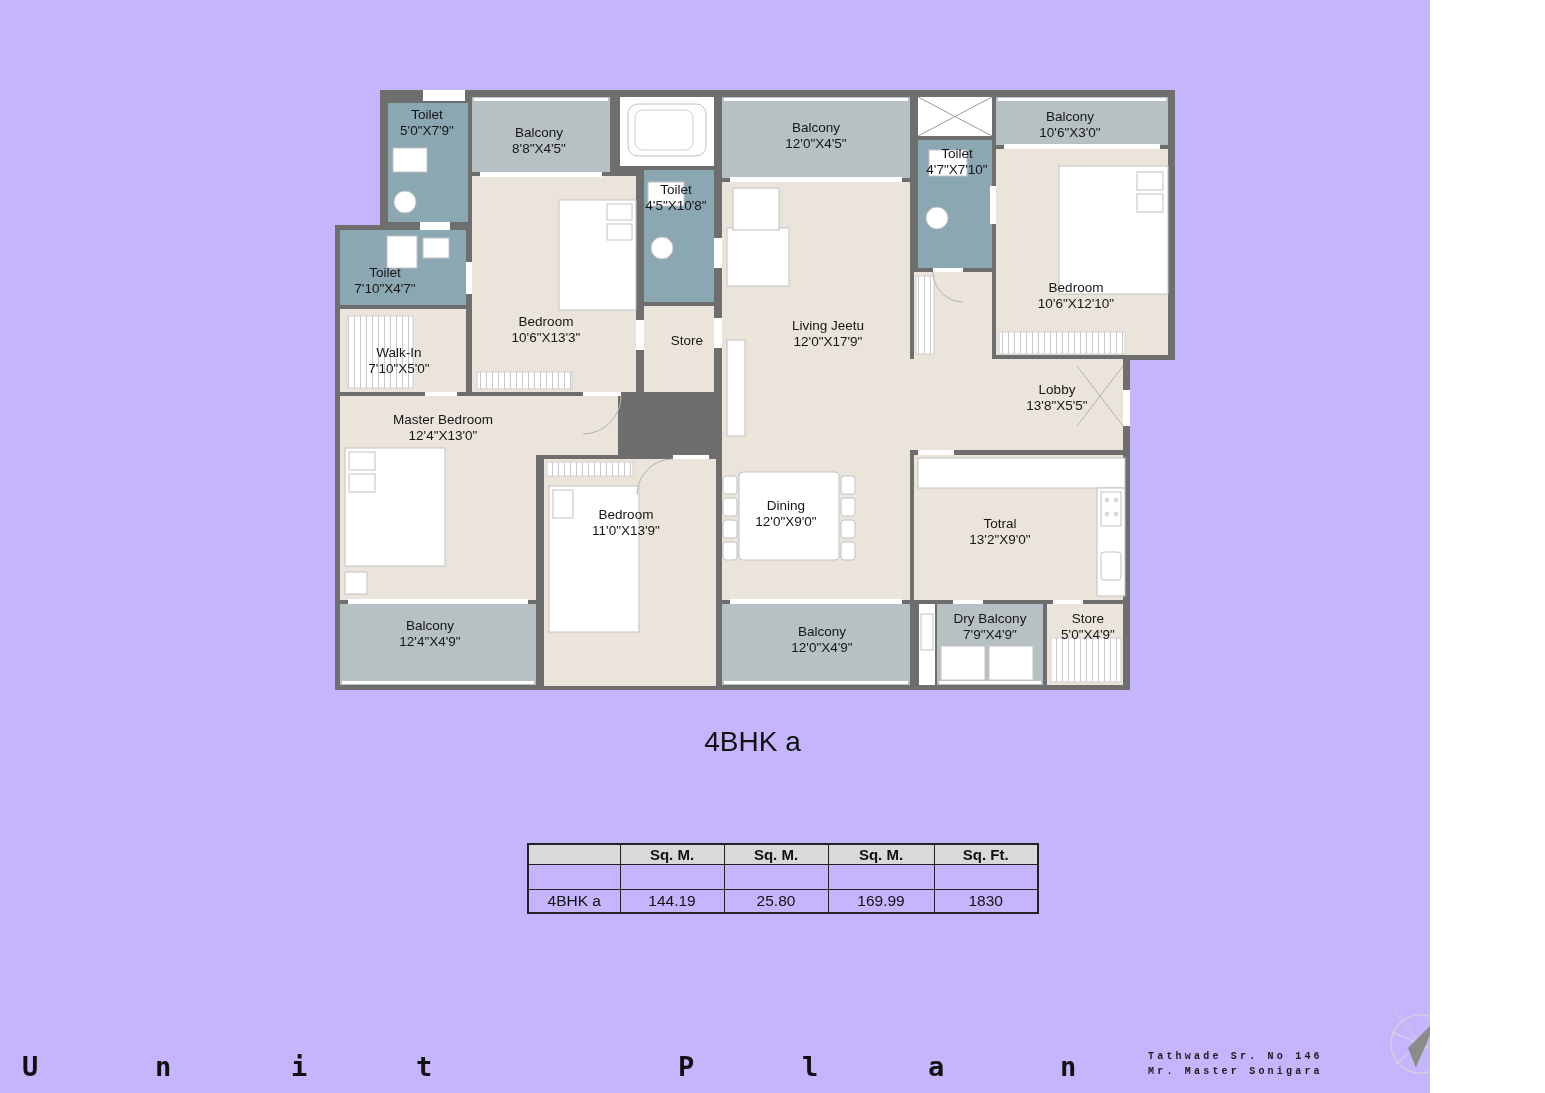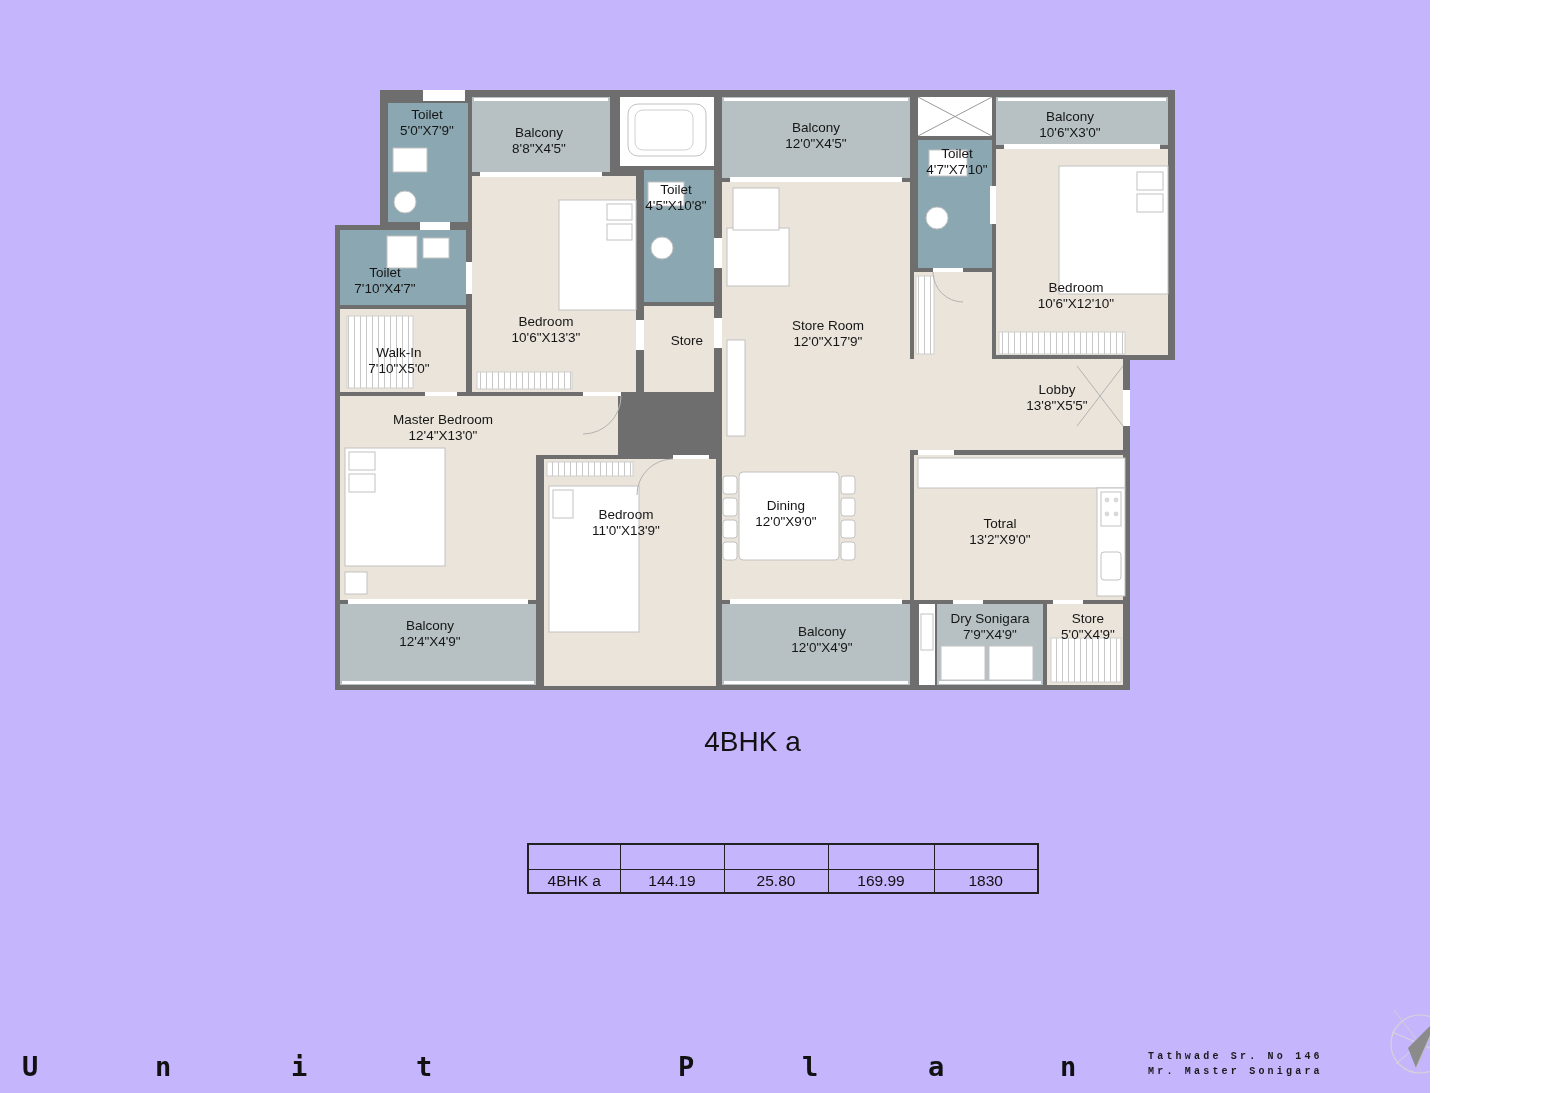--- a/index.html
+++ b/index.html
@@ -226,21 +226,21 @@
     </div>
   <div class="rlabel" style="left:546px;top:330px">
       <div>Bedroom</div>
       <div>10'6"X13'3"</div>
     </div>
   <div class="rlabel" style="left:687px;top:341px">
       <div>Store</div>
       <div></div>
     </div>
   <div class="rlabel" style="left:828px;top:334px">
-      <div>Store Room</div>
+      <div>Living Jeetu</div>
       <div>12'0"X17'9"</div>
     </div>
   <div class="rlabel" style="left:1057px;top:398px">
       <div>Lobby</div>
       <div>13'8"X5'5"</div>
     </div>
   <div class="rlabel" style="left:443px;top:428px">
       <div>Master Bedroom</div>
       <div>12'4"X13'0"</div>
     </div>
@@ -258,41 +258,48 @@
     </div>
   <div class="rlabel" style="left:430px;top:634px">
       <div>Balcony</div>
       <div>12'4"X4'9"</div>
     </div>
   <div class="rlabel" style="left:822px;top:640px">
       <div>Balcony</div>
       <div>12'0"X4'9"</div>
     </div>
   <div class="rlabel" style="left:990px;top:627px">
-      <div>Dry Sonigara</div>
+      <div>Dry Balcony</div>
       <div>7'9"X4'9"</div>
     </div>
   <div class="rlabel" style="left:1088px;top:627px">
       <div>Store</div>
       <div>5'0"X4'9"</div>
     </div>
 
   <div class="title-block" style="left:0;top:724px;width:1505px">
     <div>4BHK a</div>
   </div>
 
   <table class="area">
     <colgroup>
       <col style="width:92px">
         <col style="width:104px">
         <col style="width:104px">
         <col style="width:106px">
         <col style="width:104px">
     </colgroup>
     <tbody>
+      <tr class="unit" style="height:20px">
+        <td></td>
+        <td>Sq. M.</td>
+        <td>Sq. M.</td>
+        <td>Sq. M.</td>
+        <td>Sq. Ft.</td>
+      </tr>
       <tr style="height:25px">
         <td></td>
           <td></td>
           <td></td>
           <td></td>
           <td></td>
       </tr>
       <tr class="data" style="height:24px">
         <td>4BHK a</td>
         <td>144.19</td>

